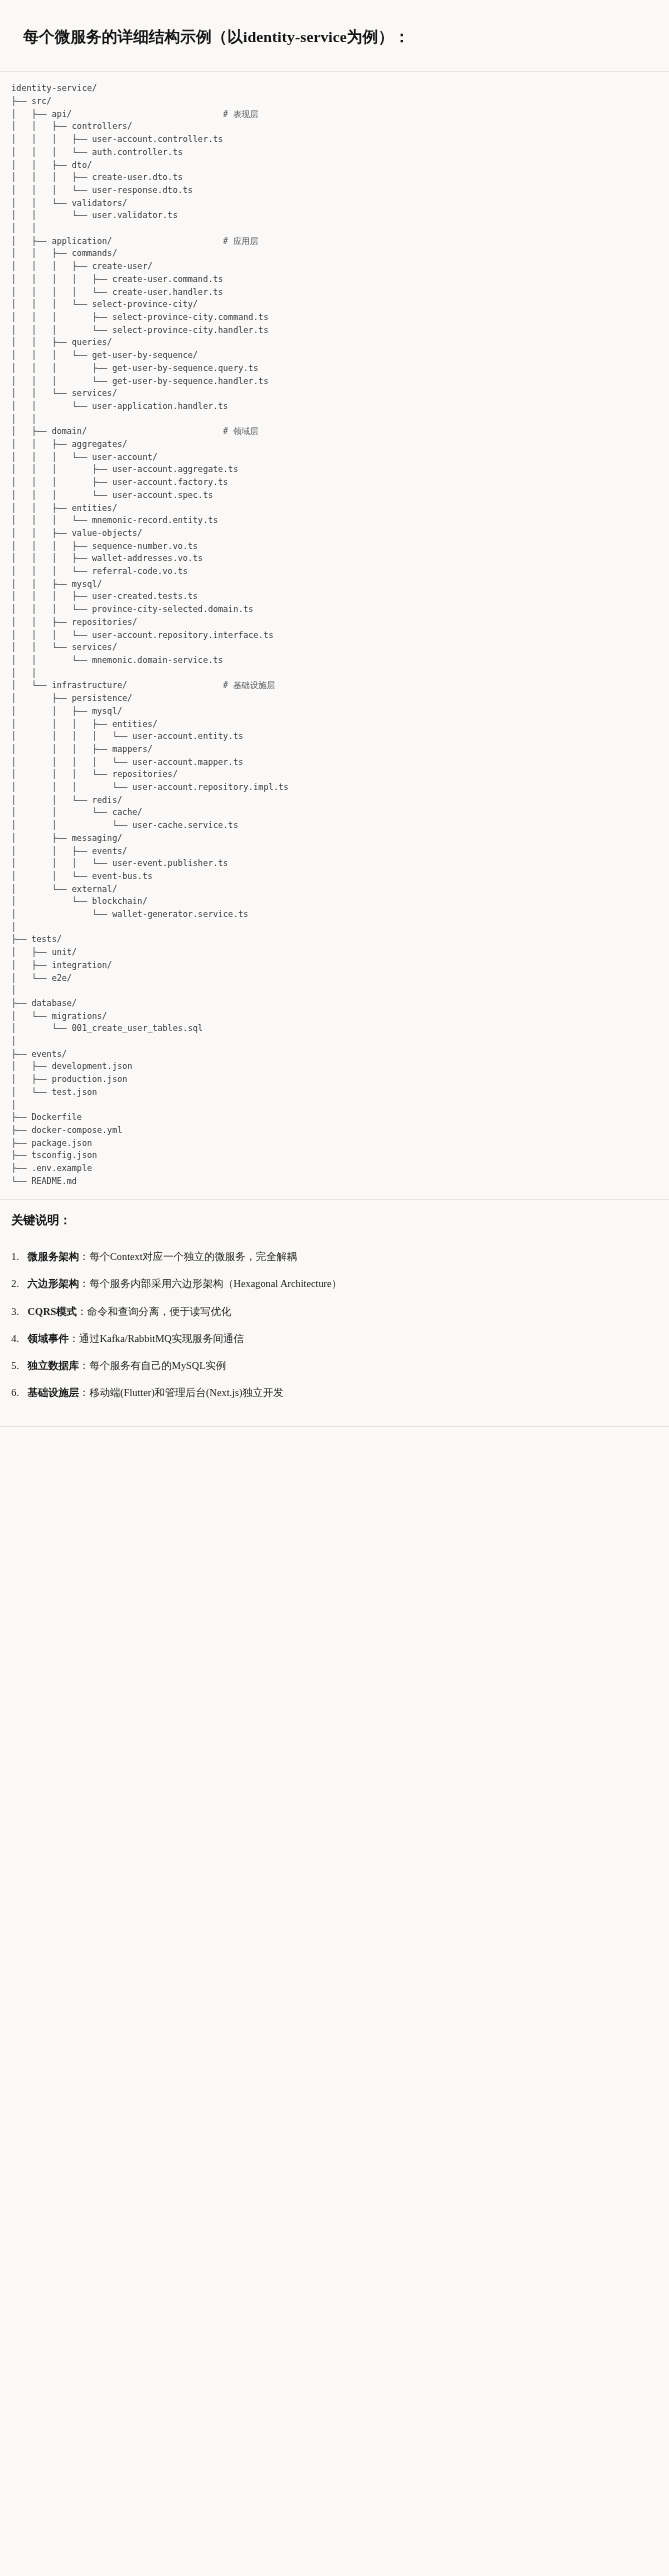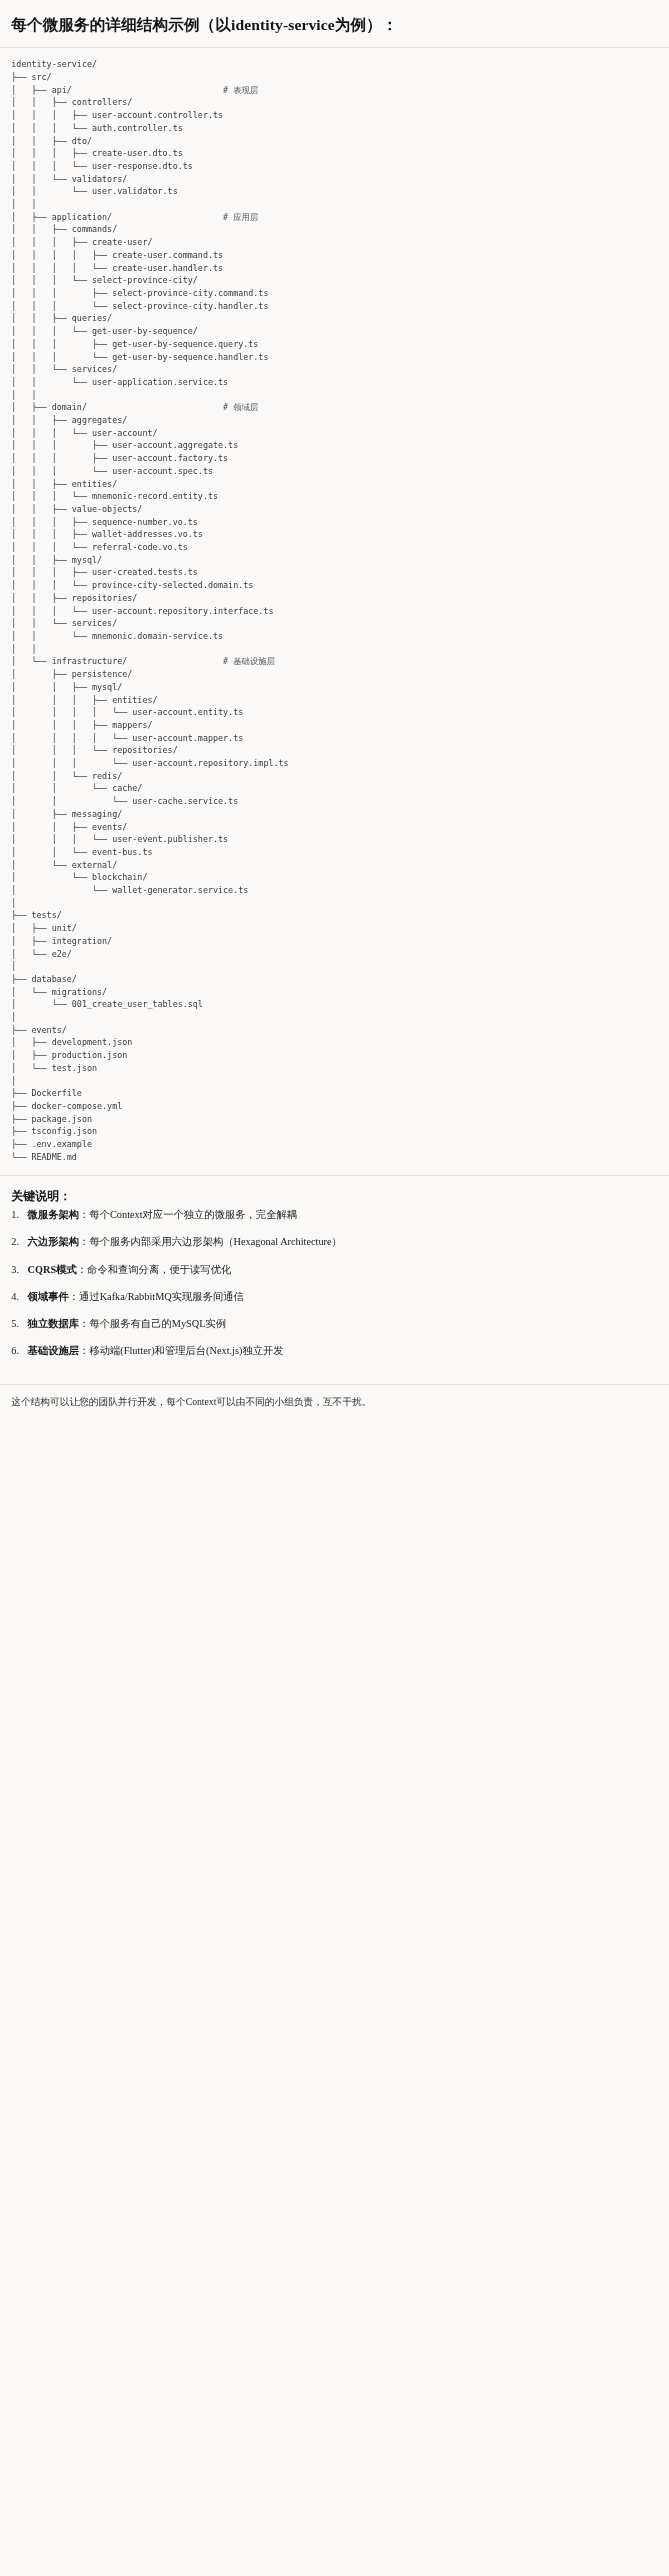--- a/index.html
+++ b/index.html
@@ -19,21 +19,21 @@
     background: #faf9f7;
   }
 
   
   .heading-block {
     padding: 13.8px 11.3px 12.5px 11.3px;
     border-bottom: 0.6px solid #e6e4e0;
     background: #faf9f7;
   }
   .heading-title {
-    margin: 0;
+    margin: 12px;
     font-size: 15.6px;
     line-height: 1.35;
     font-weight: bold;
     letter-spacing: 0.1px;
     color: #141414;
   }
 
   
   .code-block {
     padding: 10px 11.3px 11.3px 11.3px;
@@ -52,21 +52,21 @@
     tab-size: 4;
   }
   pre.tree .cmt { color: #4a5056; }
 
   
   .notes-block {
     padding: 12.5px 11.3px 10px 11.3px;
     background: #faf9f7;
   }
   .notes-title {
-    margin: 0 0 2px 0;
+    margin: 0 0 20px 0;
     font-size: 12px;
     font-weight: bold;
     color: #141414;
     line-height: 1.4;
   }
   ol.notes-list {
     margin: 0 0 3.8px 0;
     padding: 0;
     list-style: none;
     counter-reset: noteidx;
@@ -134,21 +134,21 @@
 <span>│   │   │   │   ├── create-user.command.ts</span>
 <span>│   │   │   │   └── create-user.handler.ts</span>
 <span>│   │   │   └── select-province-city/</span>
 <span>│   │   │       ├── select-province-city.command.ts</span>
 <span>│   │   │       └── select-province-city.handler.ts</span>
 <span>│   │   ├── queries/</span>
 <span>│   │   │   └── get-user-by-sequence/</span>
 <span>│   │   │       ├── get-user-by-sequence.query.ts</span>
 <span>│   │   │       └── get-user-by-sequence.handler.ts</span>
 <span>│   │   └── services/</span>
-<span>│   │       └── user-application.service.ts</span>
+<span>│   │       └── user-application.handler.ts</span>
 <span>│   │</span>
 <span>│   ├── domain/                           <span class="cmt"># 领域层</span></span>
 <span>│   │   ├── aggregates/</span>
 <span>│   │   │   └── user-account/</span>
 <span>│   │   │       ├── user-account.aggregate.ts</span>
 <span>│   │   │       ├── user-account.factory.ts</span>
 <span>│   │   │       └── user-account.spec.ts</span>
 <span>│   │   ├── entities/</span>
 <span>│   │   │   └── mnemonic-record.entity.ts</span>
 <span>│   │   ├── value-objects/</span>
@@ -211,16 +211,15 @@
         <li><span class="n-term">微服务架构</span><span class="n-sep">：</span><span class="n-desc">每个Context对应一个独立的微服务，完全解耦</span></li>
         <li><span class="n-term">六边形架构</span><span class="n-sep">：</span><span class="n-desc">每个服务内部采用六边形架构（Hexagonal Architecture）</span></li>
         <li><span class="n-term">CQRS模式</span><span class="n-sep">：</span><span class="n-desc">命令和查询分离，便于读写优化</span></li>
         <li><span class="n-term">领域事件</span><span class="n-sep">：</span><span class="n-desc">通过Kafka/RabbitMQ实现服务间通信</span></li>
         <li><span class="n-term">独立数据库</span><span class="n-sep">：</span><span class="n-desc">每个服务有自己的MySQL实例</span></li>
         <li><span class="n-term">基础设施层</span><span class="n-sep">：</span><span class="n-desc">移动端(Flutter)和管理后台(Next.js)独立开发</span></li>
       </ol>
   </div>
 
   <hr class="closing-divider">
-  <div class="closing-text">这个结构可以让您的团队并行开发，每个Context可以由不同的小组负责，互不干扰。</div>
 
 </div>
 
 
 </body></html>

